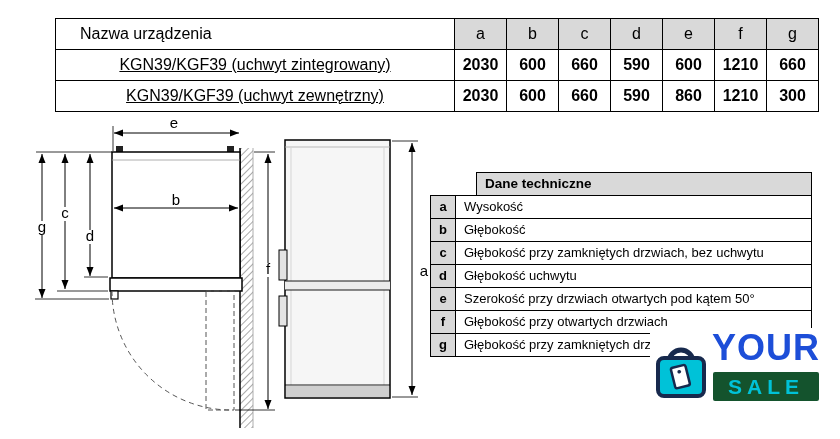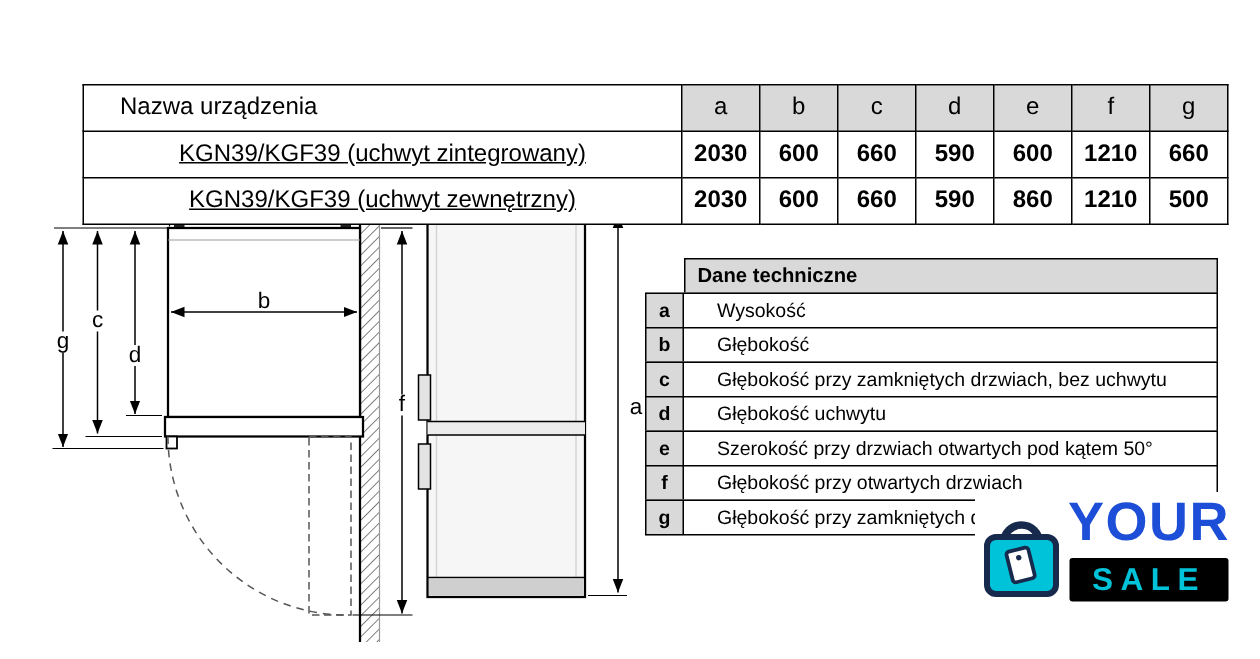--- a/index.html
+++ b/index.html
@@ -1,44 +1,44 @@
 <!DOCTYPE html>
 <html><head>
 <meta charset="utf-8">
 <style>
   html,body{margin:0;padding:0;background:#fff;}
   body{font-family:"Liberation Sans","DejaVu Sans",sans-serif;color:#000;}
   .page{position:relative;width:840px;height:439px;background:#fff;overflow:hidden;}
 
   
-  .spec{position:absolute;left:55px;top:18px;border-collapse:collapse;font-size:16px;z-index:2;background:#fff;margin-top:38px;}
+  .spec{position:absolute;left:55px;top:18px;border-collapse:collapse;font-size:16px;z-index:2;background:#fff;}
   .spec td{border:1px solid #000;height:30px;text-align:center;padding:0;}
   .spec td.name{width:374px;text-decoration:underline;}
   .spec td.namehead{width:374px;text-align:left;padding-left:24px;}
   .spec td.dim{width:51px;background:#d9d9d9;}
   .spec td.val{width:51px;font-weight:bold;}
 
   
   .diagram{position:absolute;left:0;top:0;z-index:1;}
   .diagram text{font:15px "Liberation Sans","DejaVu Sans",sans-serif;fill:#000;text-anchor:middle;}
 
   
   .tech{position:absolute;left:430px;top:172px;width:382px;font-size:13px;z-index:2;}
   .tech-head-row{display:flex;height:24px;}
   .tech-spacer{width:26px;}
-  .tech-head{flex:1;background:#d9d9d9;border:1px solid #000;font-weight:bold;font-size:13.5px;line-height:22px;padding-left:8px;}
+  .tech-head{flex:1;background:#d9d9d9;border:1px solid #000;font-weight:bold;font-size:13.5px;line-height:22px;padding-left:8px;margin-left:20px;}
   .tech-row{display:flex;height:24px;margin-top:-1px;}
   .tech-key{width:26px;background:#d9d9d9;border:1px solid #000;font-weight:bold;text-align:center;line-height:22px;flex:0 0 26px;box-sizing:border-box;}
-  .tech-desc{flex:1;border:1px solid #000;border-left:none;line-height:22px;padding-left:22px;white-space:nowrap;overflow:hidden;background:#fff;}
+  .tech-desc{flex:1;border:1px solid #000;border-left:none;line-height:22px;padding-left:8px;white-space:nowrap;overflow:hidden;background:#fff;}
 
   
   .logo{position:absolute;left:650px;top:328px;width:178px;height:82px;background:#fff;z-index:4;}
   .logo-bag{position:absolute;left:0px;top:4px;}
   .logo-your{position:absolute;left:62px;top:-2px;font-size:36px;font-weight:bold;color:#1d4ed8;letter-spacing:1px;line-height:44px;}
-  .logo-salebar{position:absolute;left:63px;top:44px;width:106px;height:29px;background:#000000;border-radius:2px;display:flex;align-items:center;justify-content:center;}
+  .logo-salebar{position:absolute;left:63px;top:44px;width:106px;height:29px;background:#14532d;border-radius:2px;display:flex;align-items:center;justify-content:center;}
   .logo-sale{color:#00c2d8;font-size:21px;font-weight:bold;letter-spacing:5px;line-height:29px;}
 </style>
 </head>
 <body>
 
 <div class="page">
 
   <svg class="diagram" width="840" height="439" viewBox="0 0 840 439">
     <defs>
       <marker id="ae" markerWidth="10" markerHeight="9" refX="9" refY="4.5" orient="auto">
@@ -143,21 +143,21 @@
       <td class="val">660</td>
     </tr>
     <tr>
       <td class="name">KGN39/KGF39 (uchwyt zewnętrzny)</td>
       <td class="val">2030</td>
       <td class="val">600</td>
       <td class="val">660</td>
       <td class="val">590</td>
       <td class="val">860</td>
       <td class="val">1210</td>
-      <td class="val">500</td>
+      <td class="val">300</td>
     </tr>
   </tbody>
     </table>
 
   <div class="tech">
     <div class="tech-head-row">
       <div class="tech-spacer"></div>
       <div class="tech-head">Dane techniczne</div>
     </div>
     <div class="tech-row">

